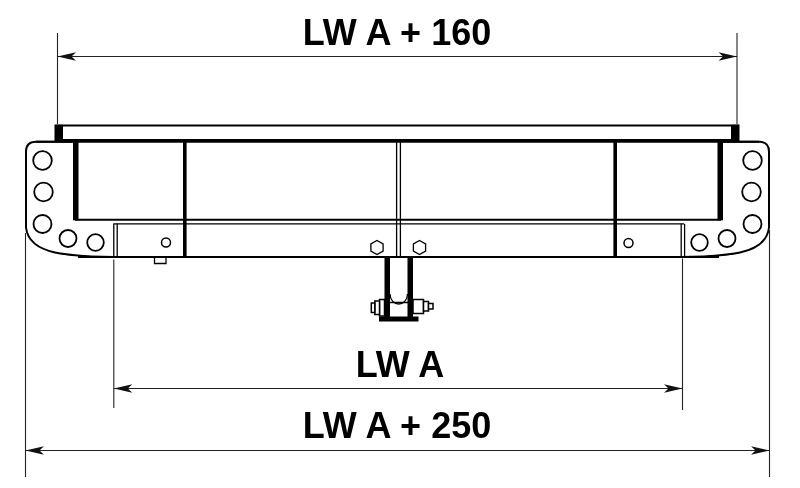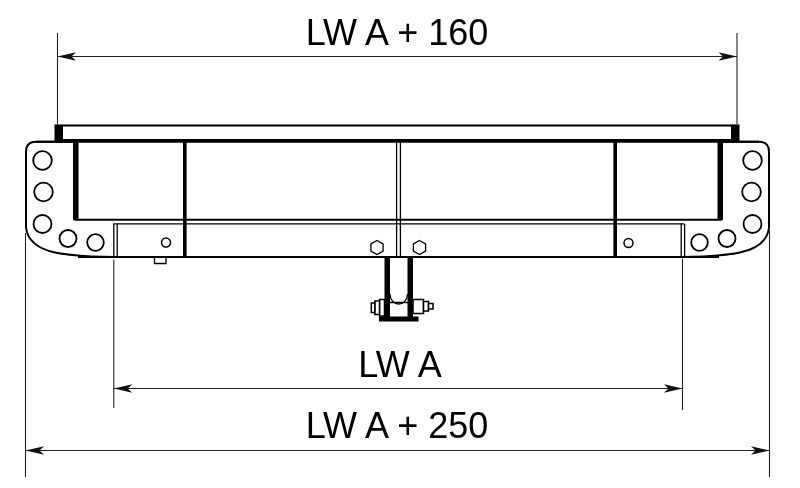--- a/index.html
+++ b/index.html
@@ -1,16 +1,16 @@
 <!DOCTYPE html>
 <html><head>
 <meta charset="utf-8">
 <style>
   html,body{margin:0;padding:0;background:#fff;}
-  .stage{position:relative;width:800px;height:488px;background:#fff;overflow:hidden;}
+  .stage{position:relative;width:800px;height:488px;background:#fff;overflow:hidden;font-weight:bold;}
   svg{display:block;}
   .part1{stroke:#000;stroke-width:1.3;fill:none;stroke-linecap:butt;}
   .part2{stroke:#000;stroke-width:2;fill:none;stroke-linecap:butt;}
   .blk{fill:#000;stroke:none;}
   .hole{stroke:#000;stroke-width:1.8;fill:#fff;}
   .shole{stroke:#000;stroke-width:1.5;fill:#fff;}
   .dim{stroke:#222;stroke-width:1.1;fill:none;}
   .arr{fill:#111;stroke:none;}
   .wbox{stroke:#000;stroke-width:1.5;fill:#fff;}
   .lbl{font-family:"Liberation Sans", sans-serif;font-size:36px;fill:#000;text-anchor:middle;}

